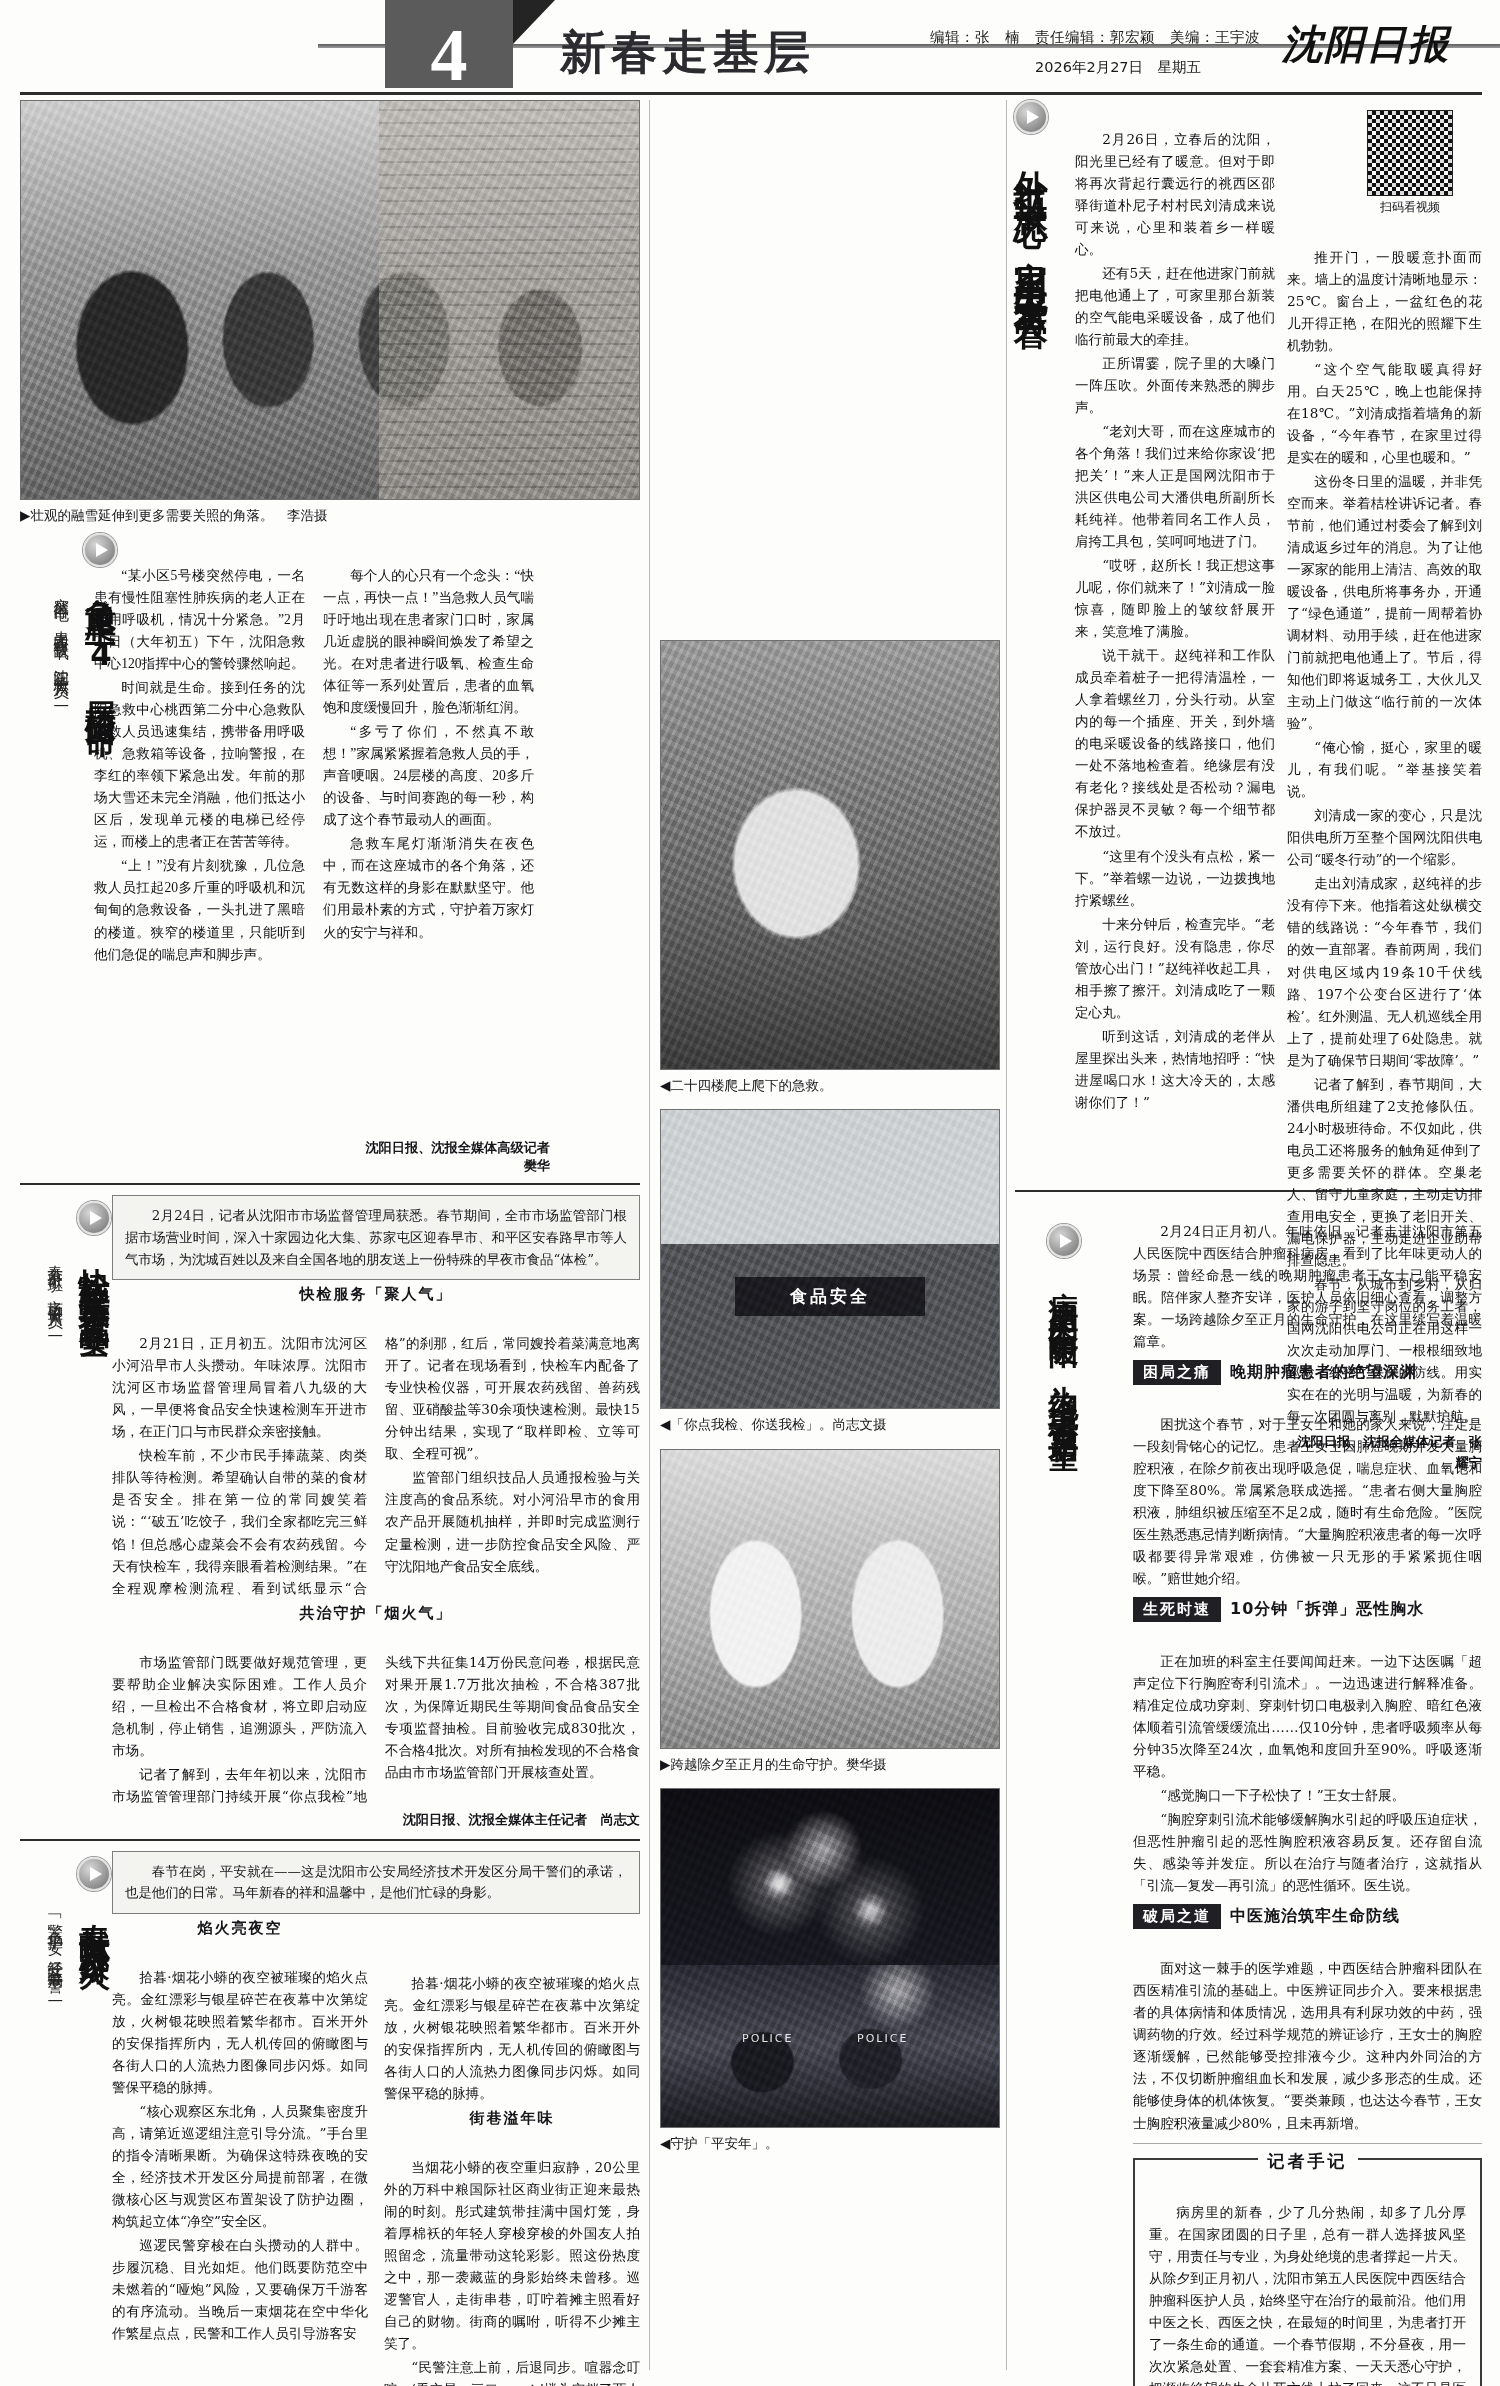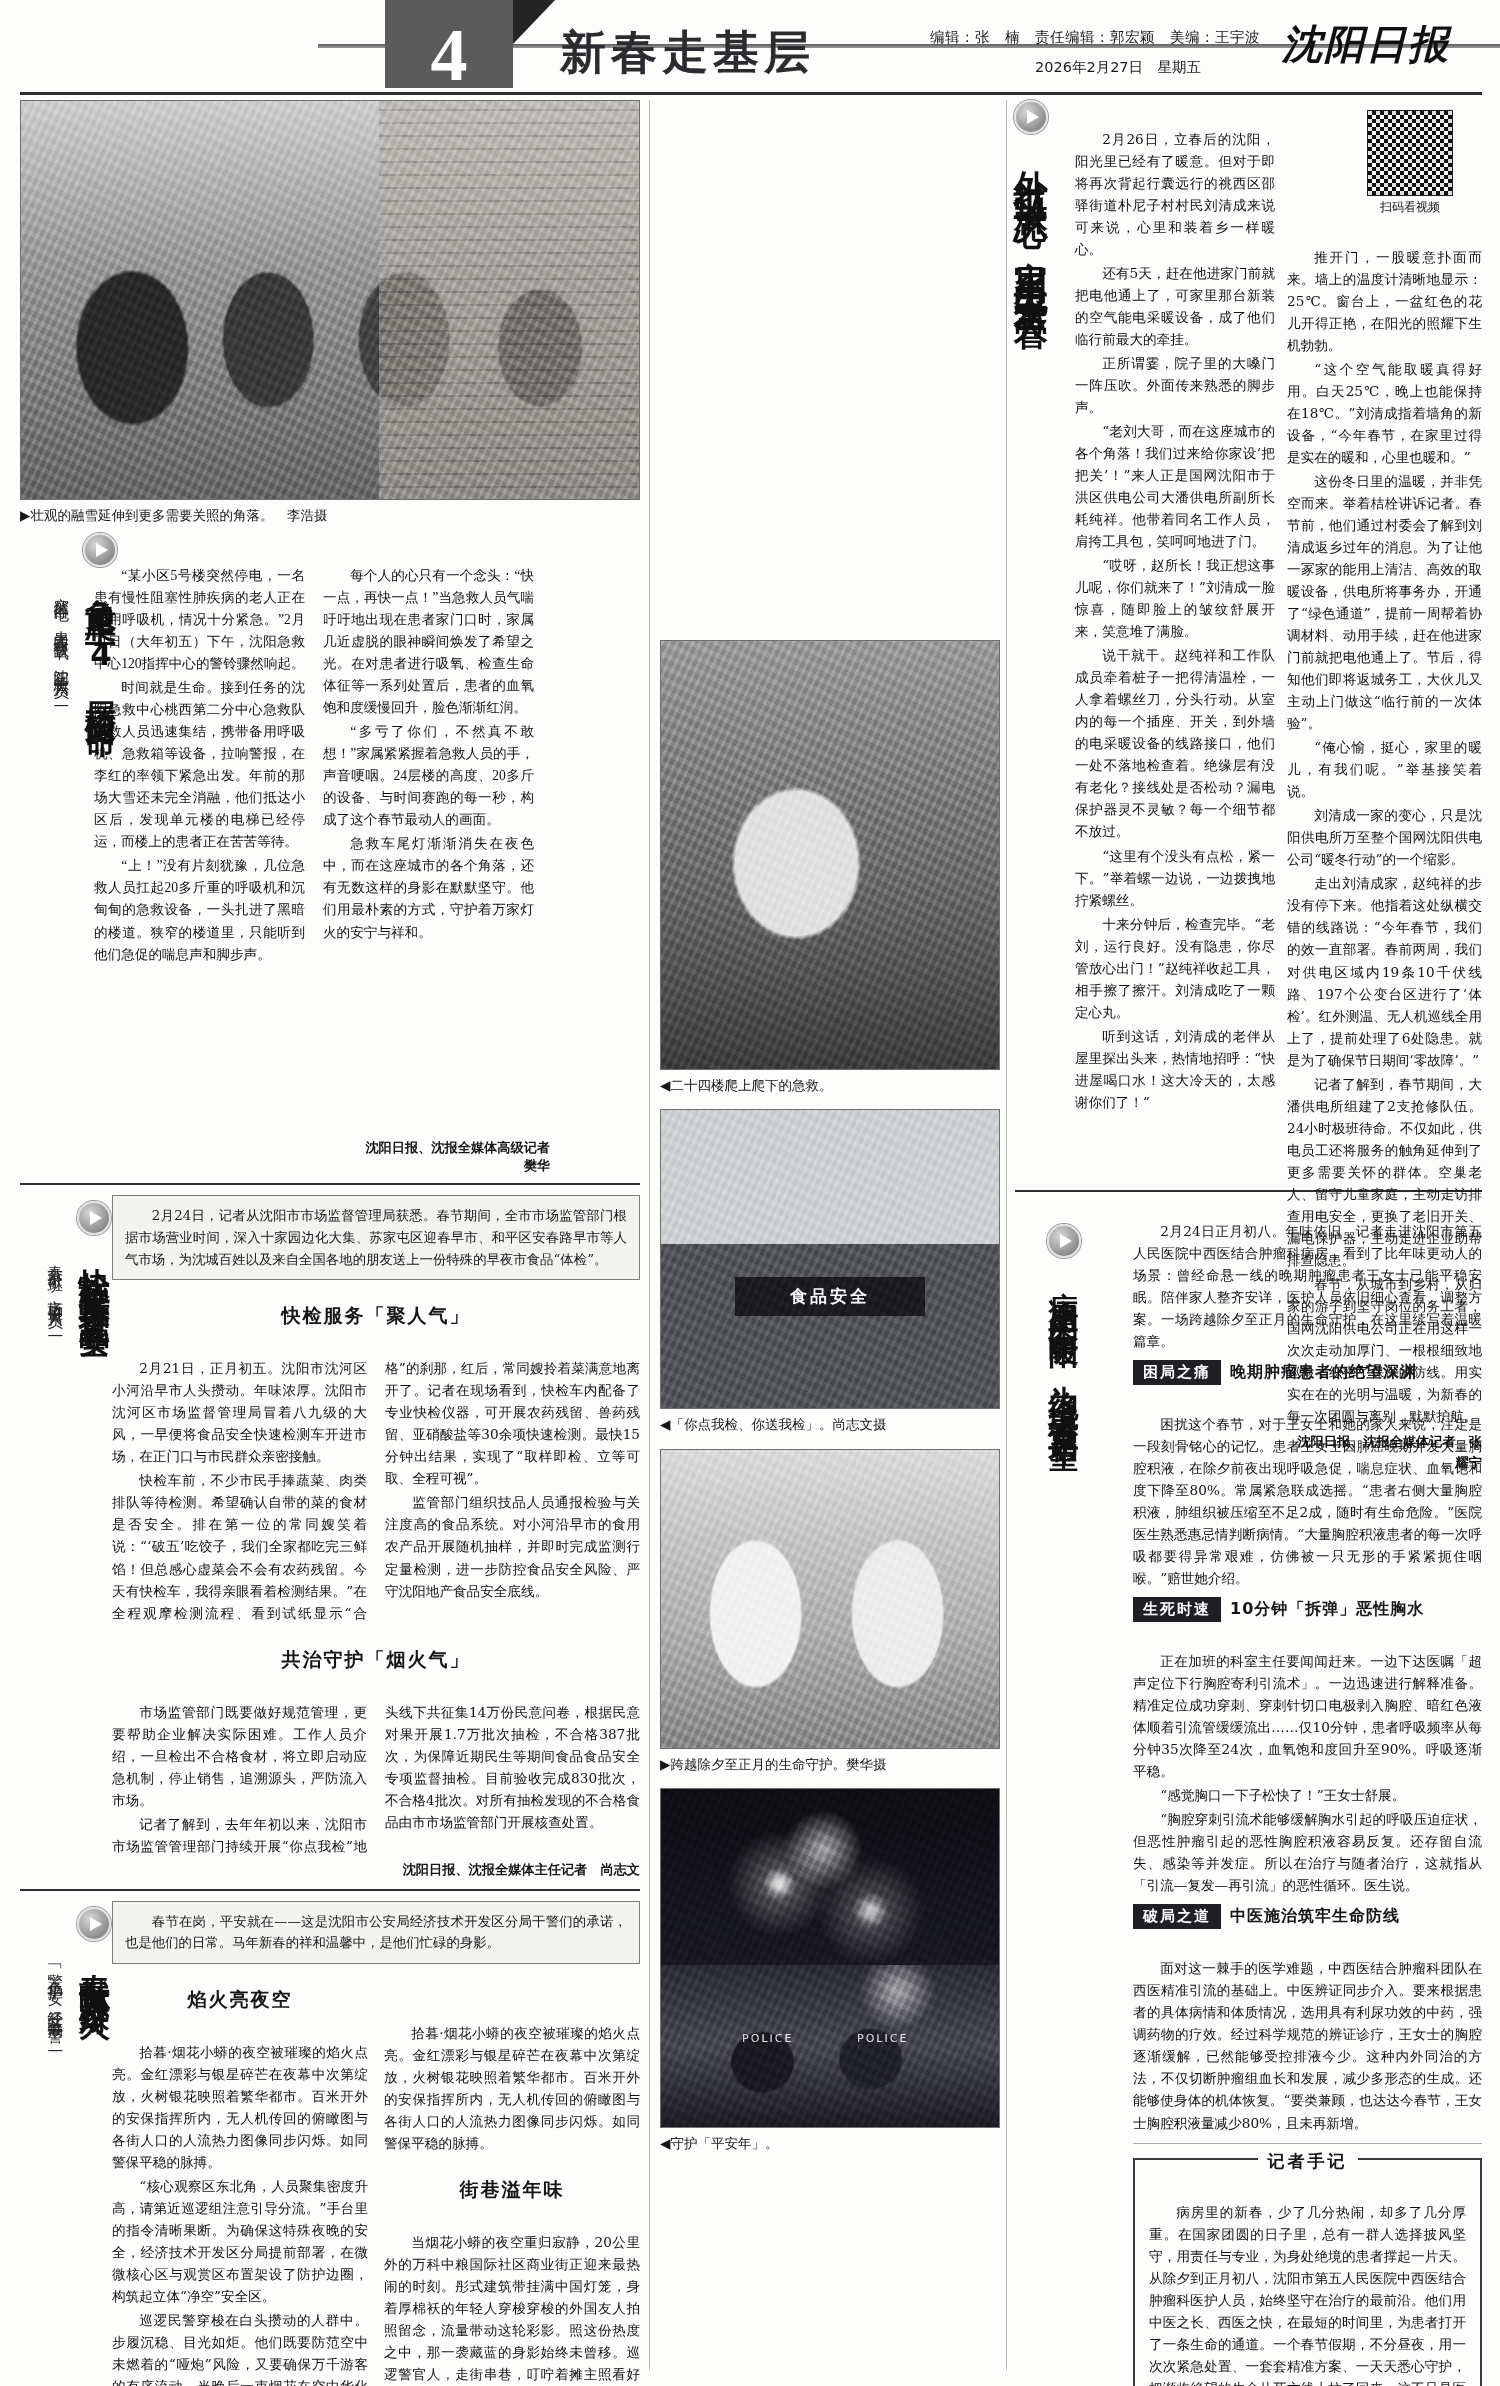--- a/index.html
+++ b/index.html
@@ -123,22 +123,22 @@
              font-family:"DejaVu Sans","Liberation Sans",sans-serif; }
   .vh-big  { font-size:34px; font-weight:700; letter-spacing:7px; line-height:1.3;
              font-family:"DejaVu Sans","Liberation Sans",sans-serif; color:#111; }
 
   
   .body-text { font-size:13.6px; line-height:1.62; text-align:justify; color:#101014;
                font-family:"DejaVu Serif","Liberation Serif",serif;margin-top:28px; }
   .body-text p { margin:0 0 2px 0; text-indent:2em; }
   .cols-2 { column-count:2; column-gap:18px; }
 
-  .sub-head { font-size:19px; font-weight:700; text-align:center; letter-spacing:2px;
-              margin:23px 0 6px; font-family:"DejaVu Sans","Liberation Sans",sans-serif; }
+  .sub-head { font-size:15px; font-weight:700; text-align:center; letter-spacing:2px;
+              margin:5px 0 6px; font-family:"DejaVu Sans","Liberation Sans",sans-serif; }
   .byline { font-size:13.2px; text-align:right; margin-top:4px; font-weight:600;
             font-family:"DejaVu Sans","Liberation Sans",sans-serif; }
 
   
   .lead-box { border:1px solid #7d7d7d; padding:9px 12px; font-size:13.4px; line-height:1.62;
               background:#f3f3ef; text-align:justify; text-indent:2em;
               font-family:"DejaVu Serif","Liberation Serif",serif; }
 
   
   .qr { width:86px; height:86px; background:#fff; border:1px solid #222;

